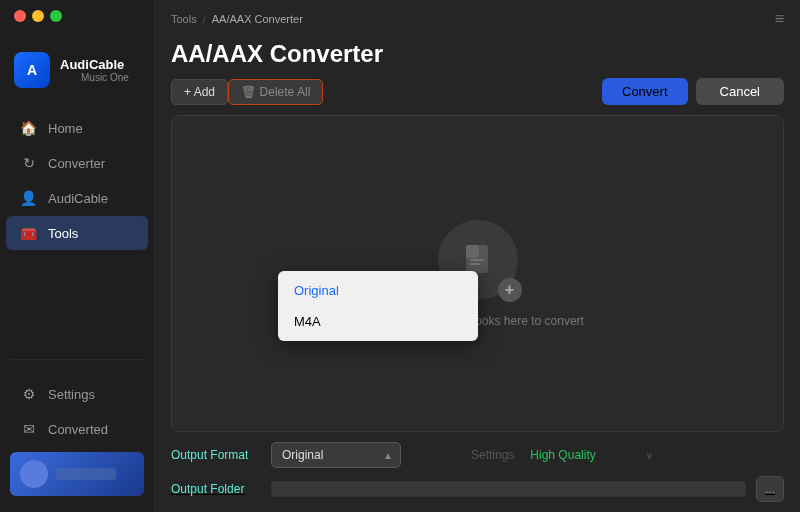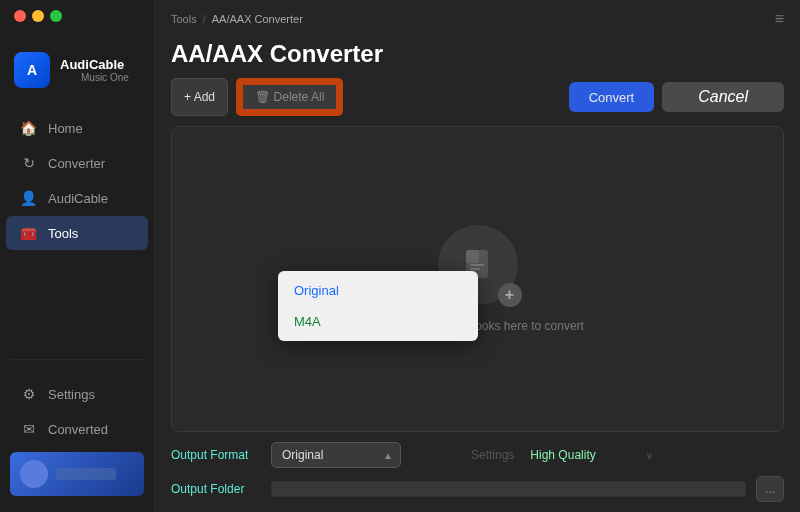--- a/index.html
+++ b/index.html
@@ -169,75 +169,73 @@
     
     .toolbar {
       display: flex;
       align-items: center;
       justify-content: space-between;
       padding: 0 16px 10px 16px;
     }
 
     .toolbar-left {
       display: flex;
-      gap: 8px;
     }
 
     .btn-add {
       background: #3a3a3a;
       border: 1px solid #4a4a4a;
       color: #ddd;
       padding: 5px 12px;
       border-radius: 5px;
       font-size: 12px;
       cursor: pointer;
       display: flex;
       align-items: center;
       gap: 4px;
     }
 
     .btn-delete {
       background: #3a3a3a;
-      border: 7px solid #c2410c;
+      border: 1px solid #c2410c;
       color: #888;
       padding: 5px 12px;
       border-radius: 5px;
       font-size: 12px;
       cursor: pointer;
       display: flex;
       align-items: center;
       gap: 4px;
     }
 
     .toolbar-right {
       display: flex;
       gap: 8px;
     }
 
     .btn-convert {
       background: #2a5bde;
       border: none;
-      color: #e5e5e5;
+      color: #000000;
       padding: 6px 20px;
       border-radius: 6px;
       font-size: 13px;
       font-weight: 500;
       cursor: pointer;
     }
 
     .btn-cancel {
       background: #4a4a4a;
       border: none;
       color: #fff;
-      padding: 6px 36px;
+      padding: 6px 24px;
       border-radius: 6px;
-      font-size: 16px;
+      font-size: 13px;
       font-weight: 500;
       cursor: pointer;
-      font-style: italic;
     }
 
     
     .drop-area {
       margin: 0 16px;
       border: 1px solid #3a3a3a;
       border-radius: 8px;
       background: #2a2a2a;
       flex: 1;
       display: flex;
@@ -330,35 +328,36 @@
       font-size: 10px;
     }
 
     .quality-label {
       color: #555;
       font-size: 12px;
       margin-left: 60px;
     }
 
     .quality-value {
-      color: #86efac;
+      color: #22c55e;
       font-size: 12px;
       margin-left: 6px;
     }
 
     .quality-arrow {
       color: #555;
       font-size: 10px;
       margin-left: 40px;
     }
 
     .folder-row {
       display: flex;
       align-items: center;
       gap: 10px;
+      text-decoration: underline;
     }
 
     .folder-input {
       flex: 1;
       background: #333;
       border: 1px solid #4a4a4a;
       border-radius: 5px;
       color: #777;
       font-size: 12px;
       padding: 5px 10px;
@@ -384,21 +383,21 @@
       box-shadow: 0 4px 20px rgba(0,0,0,0.5);
       z-index: 100;
       bottom: 90px;
       left: 106px;
     }
 
     .dropdown-item {
       padding: 8px 16px;
       font-size: 13px;
       cursor: pointer;
-      color: #15803d;
+      color: #000000;
     }
 
     .dropdown-item.selected {
       color: #1a6bff;
       font-weight: 500;
     }
 
     
     .window-controls {
       display: flex;

